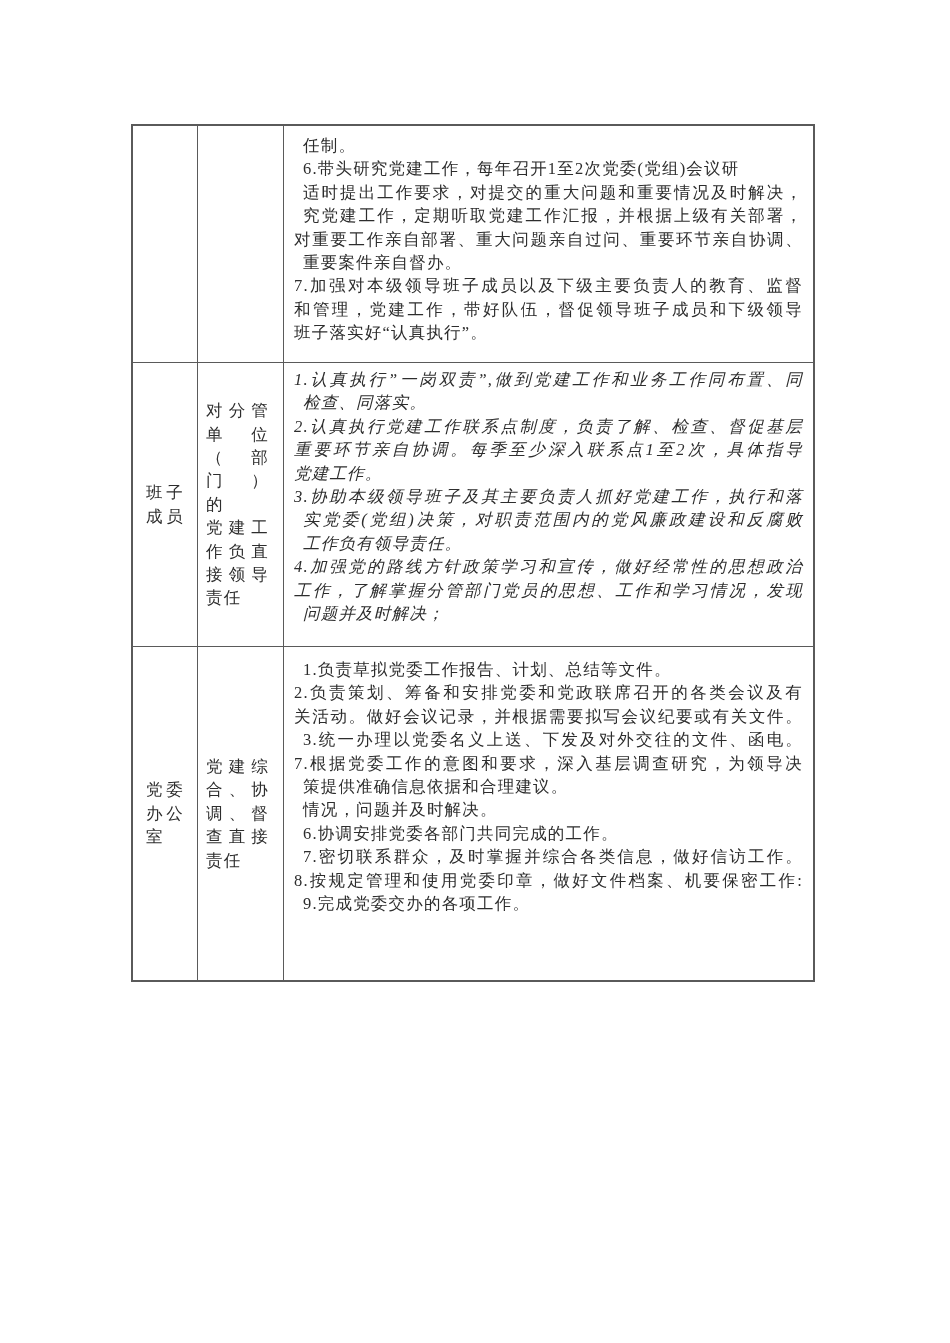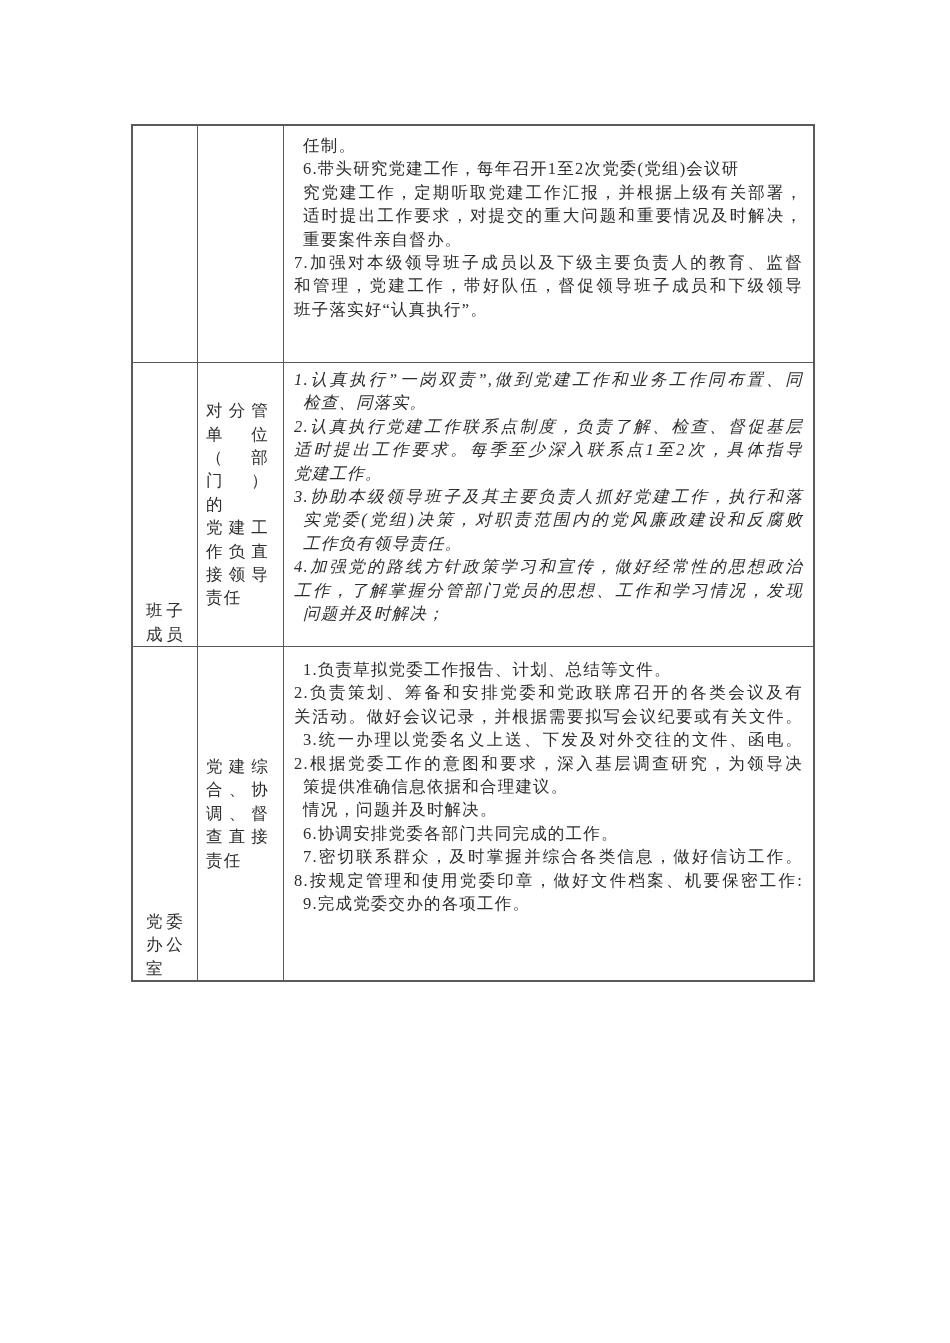--- a/index.html
+++ b/index.html
@@ -43,21 +43,21 @@
   .row:nth-child(3){flex:1;}
   .cell{
     box-sizing:border-box;
     border-left:1.5px solid var(--border);
     display:flex;
     flex-direction:column;
     justify-content:center;
     overflow:hidden;
   }
   .cell:first-child{border-left:none;}
-  .c1{width:64px;justify-content:flex-end;}
+  .c1{width:64px;}
   .c2{width:86px;}
   .c3{flex:1;justify-content:flex-start;}
   .inner{box-sizing:border-box;}
   .c1 .inner{width:38px;margin-left:13px;}
   .c2 .inner{width:63px;margin-left:8px;}
   .c3 .inner{padding:8px 10px 0 10px;}
   .row:nth-child(2) .c3 .inner{padding-top:5px;font-style:italic;}
   .row:nth-child(3) .c3 .inner{padding-top:11px;font-family:Liberation Serif, serif;}
   .line{
     font-size:16.5px;
@@ -83,22 +83,23 @@
         <div class="cell c1">
           <div class="inner"></div>
         </div>
         <div class="cell c2">
           <div class="inner"></div>
         </div>
         <div class="cell c3">
           <div class="inner">
             <div class="line i">任制。</div>
             <div class="line i">6.带头研究党建工作，每年召开1至2次党委(党组)会议研</div>
+            <div class="line j i">适时提出工作要求，对提交的重大问题和重要情况及时解决，</div>
             <div class="line j i">究党建工作，定期听取党建工作汇报，并根据上级有关部署，</div>
-            <div class="line j i">适时提出工作要求，对提交的重大问题和重要情况及时解决，</div>
+            <div class="line j">对重要工作亲自部署、重大问题亲自过问、重要环节亲自协调、</div>
             <div class="line i">重要案件亲自督办。</div>
             <div class="line j">7.加强对本级领导班子成员以及下级主要负责人的教育、监督</div>
             <div class="line j">和管理，党建工作，带好队伍，督促领导班子成员和下级领导</div>
             <div class="line">班子落实好“认真执行”。</div>
           </div>
         </div>
       </div>
       <div class="row">
         <div class="cell c1">
           <div class="inner">
@@ -117,21 +118,21 @@
             <div class="line j">作负直</div>
             <div class="line j">接领导</div>
             <div class="line">责任</div>
           </div>
         </div>
         <div class="cell c3">
           <div class="inner">
             <div class="line j">1.认真执行”一岗双责”,做到党建工作和业务工作同布置、同</div>
             <div class="line i">检查、同落实。</div>
             <div class="line j">2.认真执行党建工作联系点制度，负责了解、检查、督促基层</div>
-            <div class="line j">适时提出工作要求。每季至少深入联系点1至2次，具体指导</div>
+            <div class="line j">重要环节亲自协调。每季至少深入联系点1至2次，具体指导</div>
             <div class="line">党建工作。</div>
             <div class="line j">3.协助本级领导班子及其主要负责人抓好党建工作，执行和落</div>
             <div class="line j i">实党委(党组)决策，对职责范围内的党风廉政建设和反腐败</div>
             <div class="line i">工作负有领导责任。</div>
             <div class="line j">4.加强党的路线方针政策学习和宣传，做好经常性的思想政治</div>
             <div class="line j">工作，了解掌握分管部门党员的思想、工作和学习情况，发现</div>
             <div class="line i">问题并及时解决；</div>
           </div>
         </div>
       </div>
@@ -151,21 +152,21 @@
             <div class="line j">查直接</div>
             <div class="line">责任</div>
           </div>
         </div>
         <div class="cell c3">
           <div class="inner">
             <div class="line i">1.负责草拟党委工作报告、计划、总结等文件。</div>
             <div class="line j">2.负责策划、筹备和安排党委和党政联席召开的各类会议及有</div>
             <div class="line j">关活动。做好会议记录，并根据需要拟写会议纪要或有关文件。</div>
             <div class="line j i">3.统一办理以党委名义上送、下发及对外交往的文件、函电。</div>
-            <div class="line j">2.根据党委工作的意图和要求，深入基层调查研究，为领导决</div>
+            <div class="line j">7.根据党委工作的意图和要求，深入基层调查研究，为领导决</div>
             <div class="line i">策提供准确信息依据和合理建议。</div>
             <div class="line i">情况，问题并及时解决。</div>
             <div class="line i">6.协调安排党委各部门共同完成的工作。</div>
             <div class="line j i">7.密切联系群众，及时掌握并综合各类信息，做好信访工作。</div>
             <div class="line j">8.按规定管理和使用党委印章，做好文件档案、机要保密工作:</div>
             <div class="line i">9.完成党委交办的各项工作。</div>
           </div>
         </div>
       </div>
     </div>

